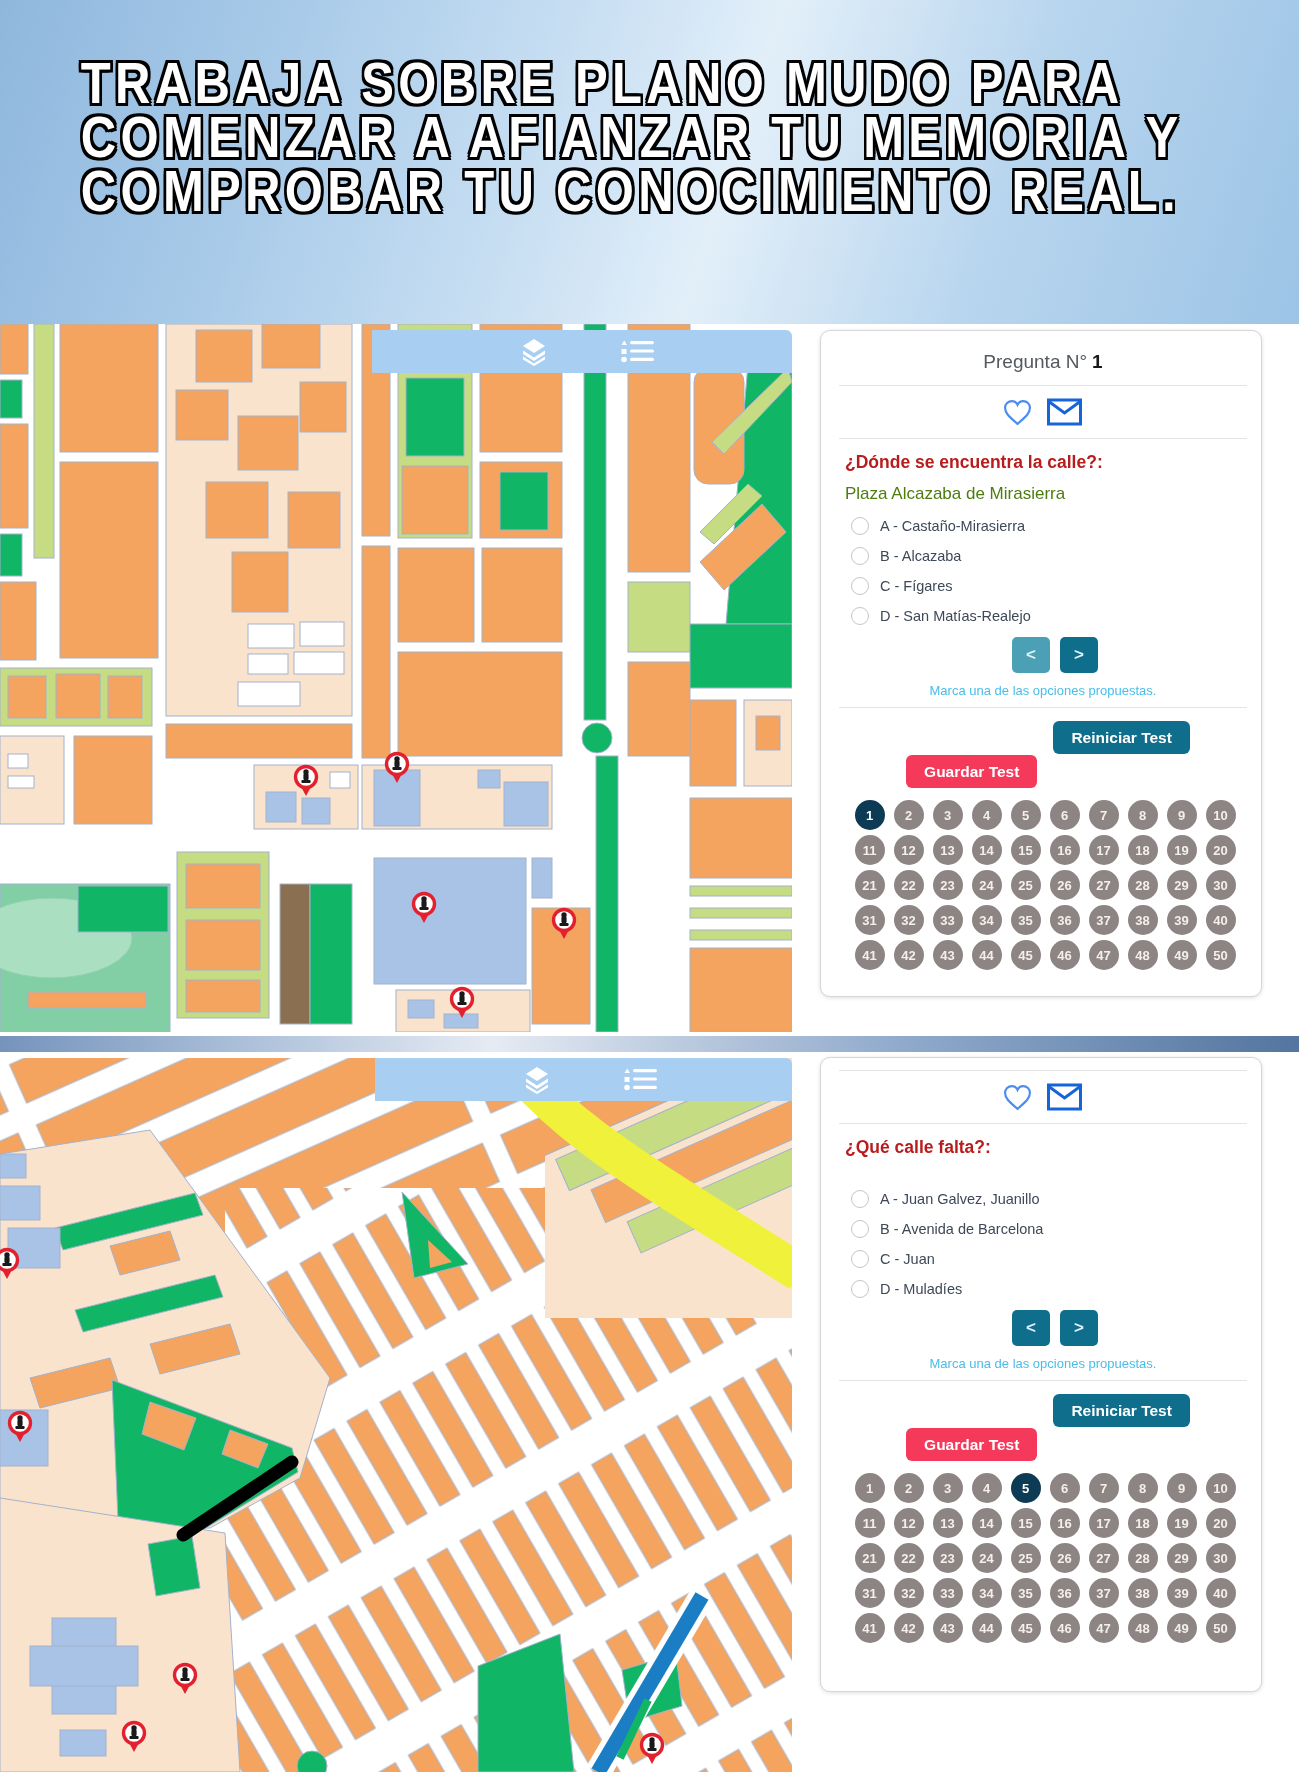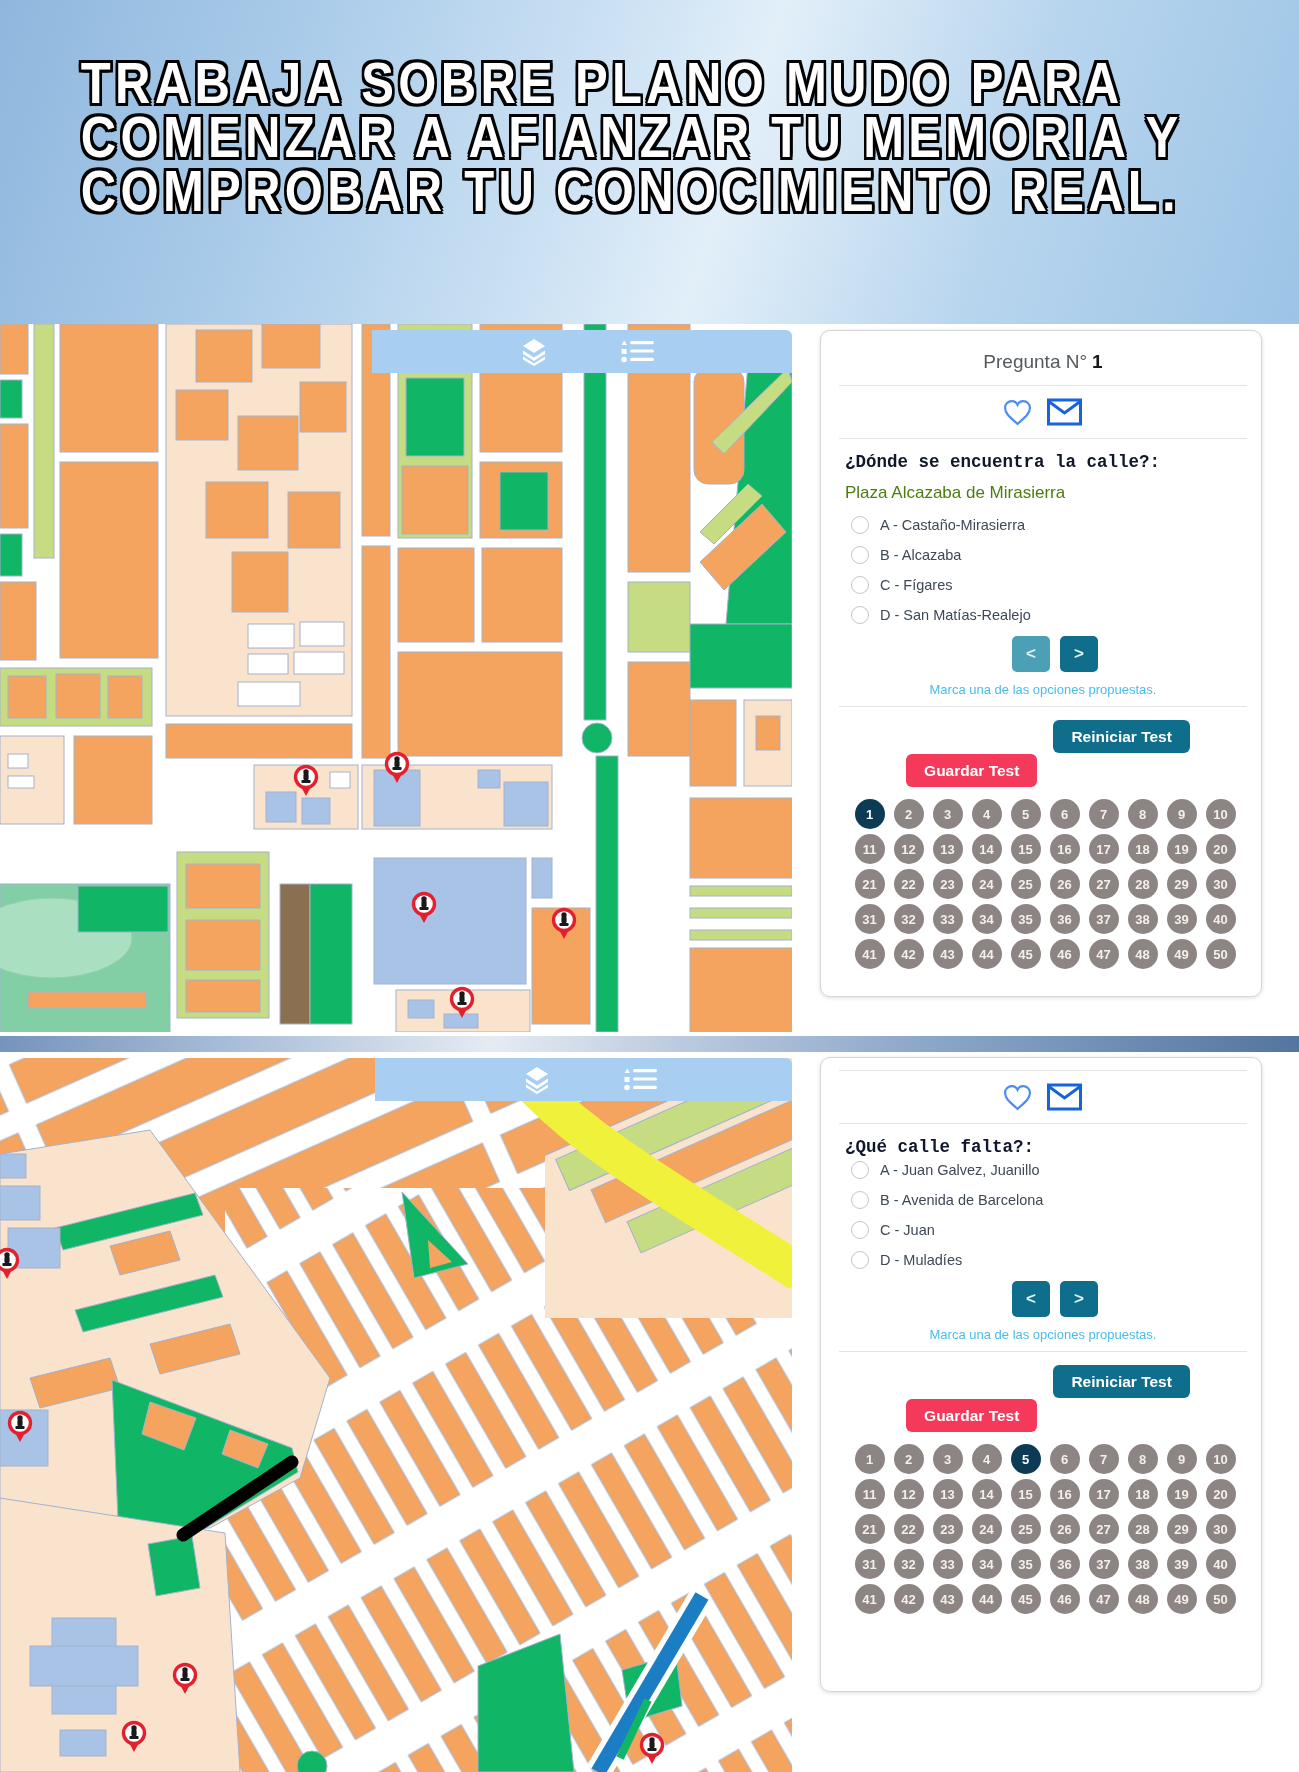--- a/index.html
+++ b/index.html
@@ -50,21 +50,21 @@
     box-shadow:0 1px 4px rgba(0,0,0,.13);
     box-sizing:border-box;padding:12px 20px 0 24px;
   }
   #card1{top:330px;height:667px;}
   #card2{top:1057px;height:635px;}
   .qtitle{text-align:center;font-size:19px;color:#54595e;padding:8px 0 12px;}
   .qtitle b{color:#17191b;margin-left:5px;}
   .divider{border-top:1px solid #e4e4e4;margin:0 -6px;}
   .fav-row{display:flex;justify-content:center;align-items:center;gap:14px;padding:12px 0;}
   .icon-btn{cursor:pointer;display:inline-flex;}
-  .question{font-size:17.5px;font-weight:700;color:#0f172a;margin:13px 0 0;font-family:Liberation Mono, monospace;}
+  .question{font-size:17.5px;font-weight:700;color:#b91c1c;margin:13px 0 0;}
   .street{font-size:17px;color:#4d7c0f;margin:11px 0 12px;}
   .options{margin:13px 0 0;}
   .option{display:flex;align-items:center;margin:0 0 12px;cursor:pointer;}
   .radio{width:16px;height:16px;border-radius:50%;border:1px solid #c6c6c6;background:#fff;margin:0 11px 0 6px;flex:0 0 auto;}
   .option-label{font-size:14.5px;color:#3e4857;}
   .nav-row{display:flex;justify-content:center;gap:10px;margin:8px 0 0 24px;}
   .nav-btn{width:38px;height:36px;border-radius:5px;border:none;color:#dff2f6;font-size:17px;font-weight:700;
     display:flex;align-items:center;justify-content:center;cursor:pointer;background:#0e6e8c;font-family:"Liberation Sans",sans-serif;}
   .nav-btn.dim{background:#4ba0b6;}
   .hint{text-align:center;font-size:13px;color:var(--hint-blue,#49bde9);margin:10px 0 9px;}
@@ -449,21 +449,21 @@
     </span>
     <span class="icon-btn">
       <svg width="37" height="28" viewBox="0 0 36 28">
           <rect x="2" y="2" width="32" height="24" fill="#fff" stroke="#1565d8" stroke-width="3"></rect>
           <polyline points="3,4 18,15 33,4" fill="none" stroke="#1565d8" stroke-width="3"></polyline>
         </svg>
     </span>
   </div>
   <div class="divider"></div>
   <div class="question">¿Qué calle falta?:</div>
-  <div class="options" style="margin-top:4px;">
+  <div class="options" style="margin-top:32px;">
     <div class="option">
         <span class="radio"></span>
         <span class="option-label">A - Juan Galvez, Juanillo</span>
       </div>
     <div class="option">
         <span class="radio"></span>
         <span class="option-label">B - Avenida de Barcelona</span>
       </div>
     <div class="option">
         <span class="radio"></span>

